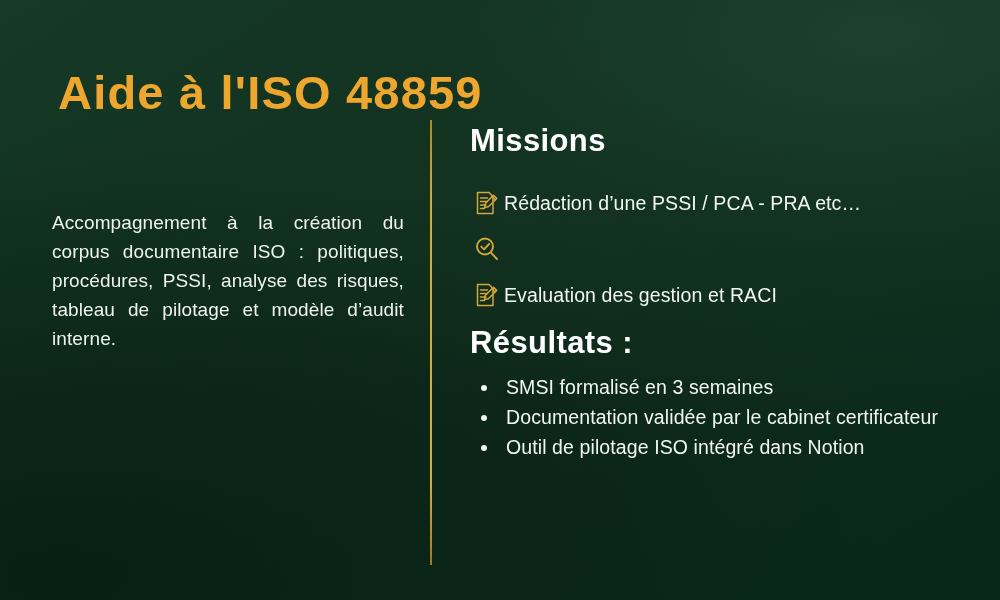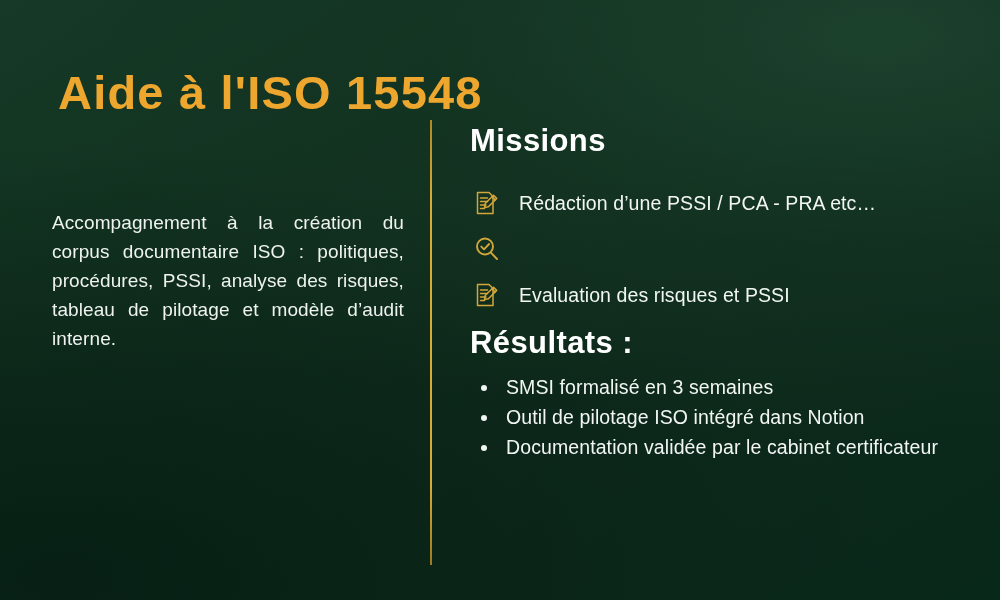--- a/index.html
+++ b/index.html
@@ -96,21 +96,20 @@
   }
 
   #missions-list {
     list-style: none;
     margin: 26px 0 0 0;
     padding: 0;
   }
   .mission-item {
     display: flex;
     align-items: center;
-    gap: 15px;
     margin-bottom: 8px;
     min-height: 38px;
   }
   .mission-icon {
     flex: 0 0 34px;
     width: 34px;
     height: 34px;
     display: flex;
     align-items: center;
     justify-content: center;
@@ -151,21 +150,21 @@
     height: 6px;
     border-radius: 50%;
     background: #f2f6f3;
   }
 </style>
 </head>
 <body>
 
 <div id="slide">
 
-  <h1 id="title">Aide à l'ISO 15548</h1>
+  <h1 id="title">Aide à l'ISO 48859</h1>
 
   <div id="divider"></div>
 
   <div id="left-col">
     <p id="body-paragraph">Accompagnement à la création du corpus documentaire ISO : politiques, procédures, PSSI, analyse des risques, tableau de pilotage et modèle d’audit interne.</p>
   </div>
 
   <div id="right-col">
 
     <h2 class="section-heading">Missions</h2>
@@ -196,37 +195,37 @@
 
       <li class="mission-item">
         <span class="mission-icon">
           <svg width="28" height="28" viewBox="0 0 28 28" fill="none" stroke="currentColor" stroke-width="1.5" stroke-linecap="round" stroke-linejoin="round">
             <path d="M4.5 3.5h11.5l4 4v17H4.5z"></path>
             <path d="M7.5 9h7M7.5 12.5h7M7.5 16h5.5M7.5 19.5h4"></path>
             <path d="M20.5 6.2l3.2 3.2-8.3 8.3-3.9.7.7-3.9z"></path>
             <path d="M19 7.7l3.2 3.2"></path>
           </svg>
         </span>
-        <span class="mission-label">Evaluation des risques et PSSI</span>
+        <span class="mission-label">Evaluation des gestion et RACI</span>
       </li>
 
 
     </ul>
 
     <h2 id="results-heading" class="section-heading">Résultats :</h2>
 
     <ul id="results-list">
       <li class="result-item">
         <span class="bullet-dot"></span>
         <span>SMSI formalisé en 3 semaines</span>
       </li>
       <li class="result-item">
         <span class="bullet-dot"></span>
-        <span>Outil de pilotage ISO intégré dans Notion</span>
+        <span>Documentation validée par le cabinet certificateur</span>
       </li>
       <li class="result-item">
         <span class="bullet-dot"></span>
-        <span>Documentation validée par le cabinet certificateur</span>
+        <span>Outil de pilotage ISO intégré dans Notion</span>
       </li>
     </ul>
 
   </div>
 </div>
 
 </body></html>

